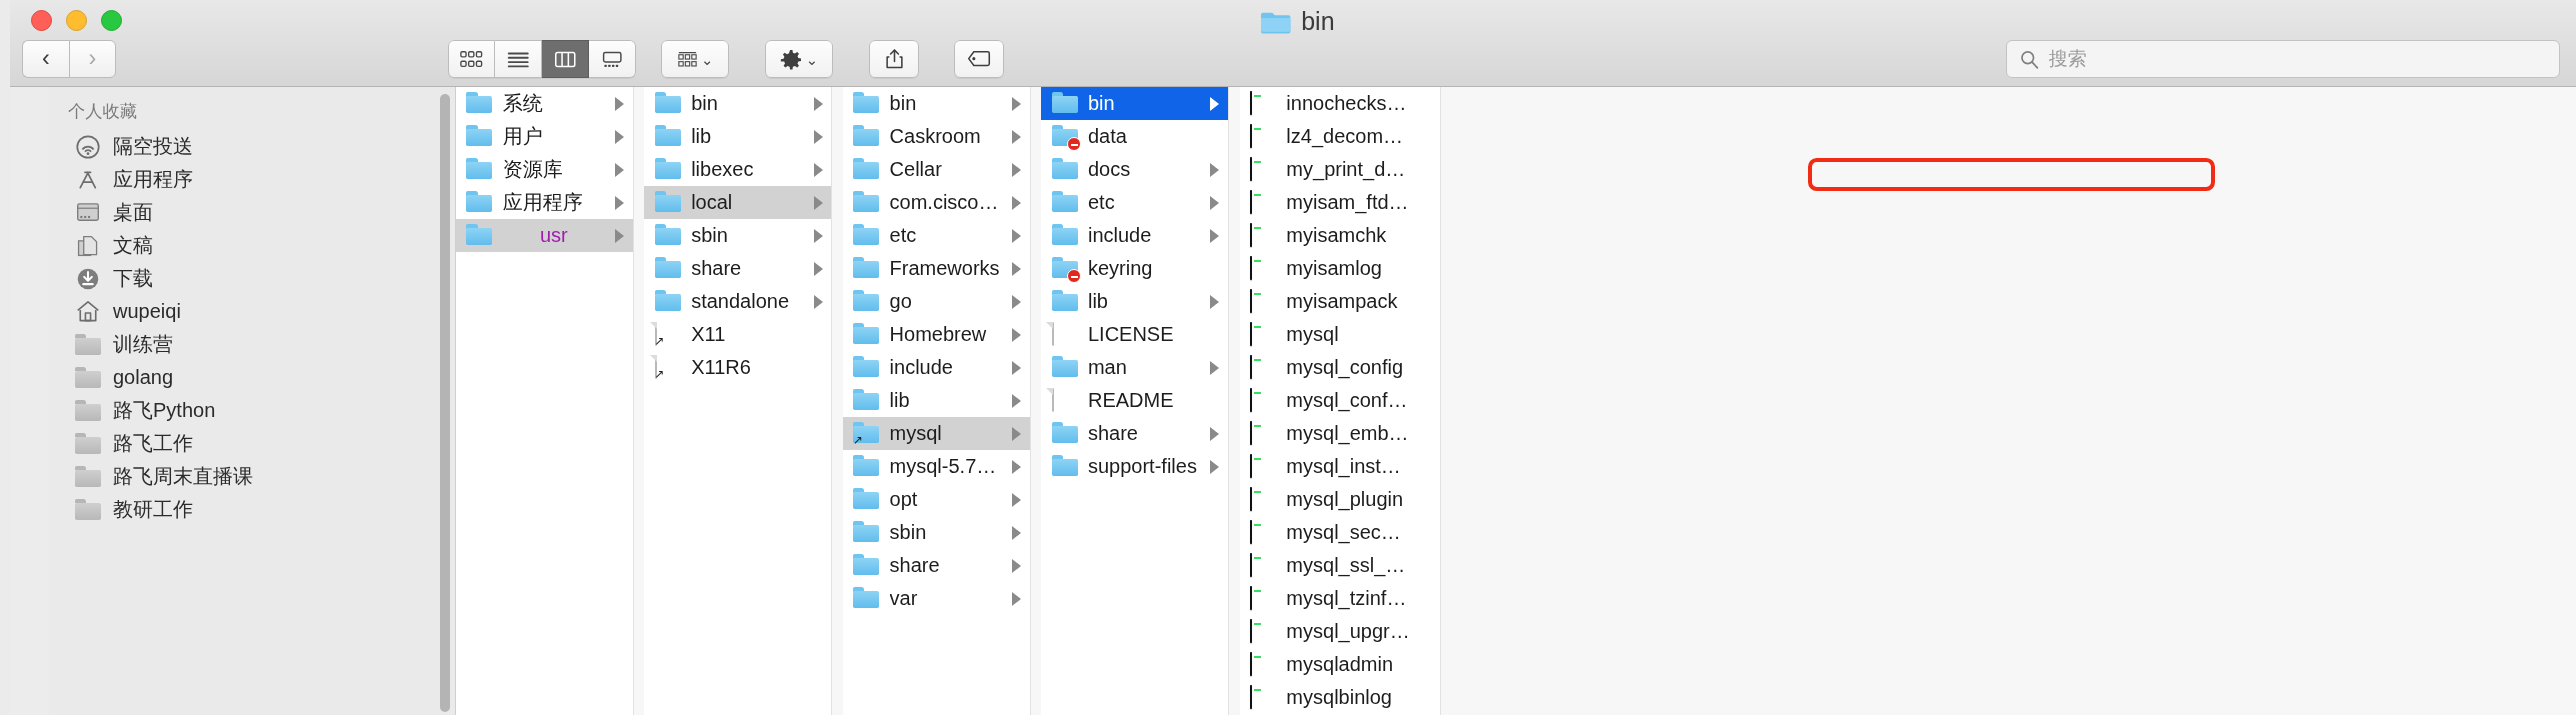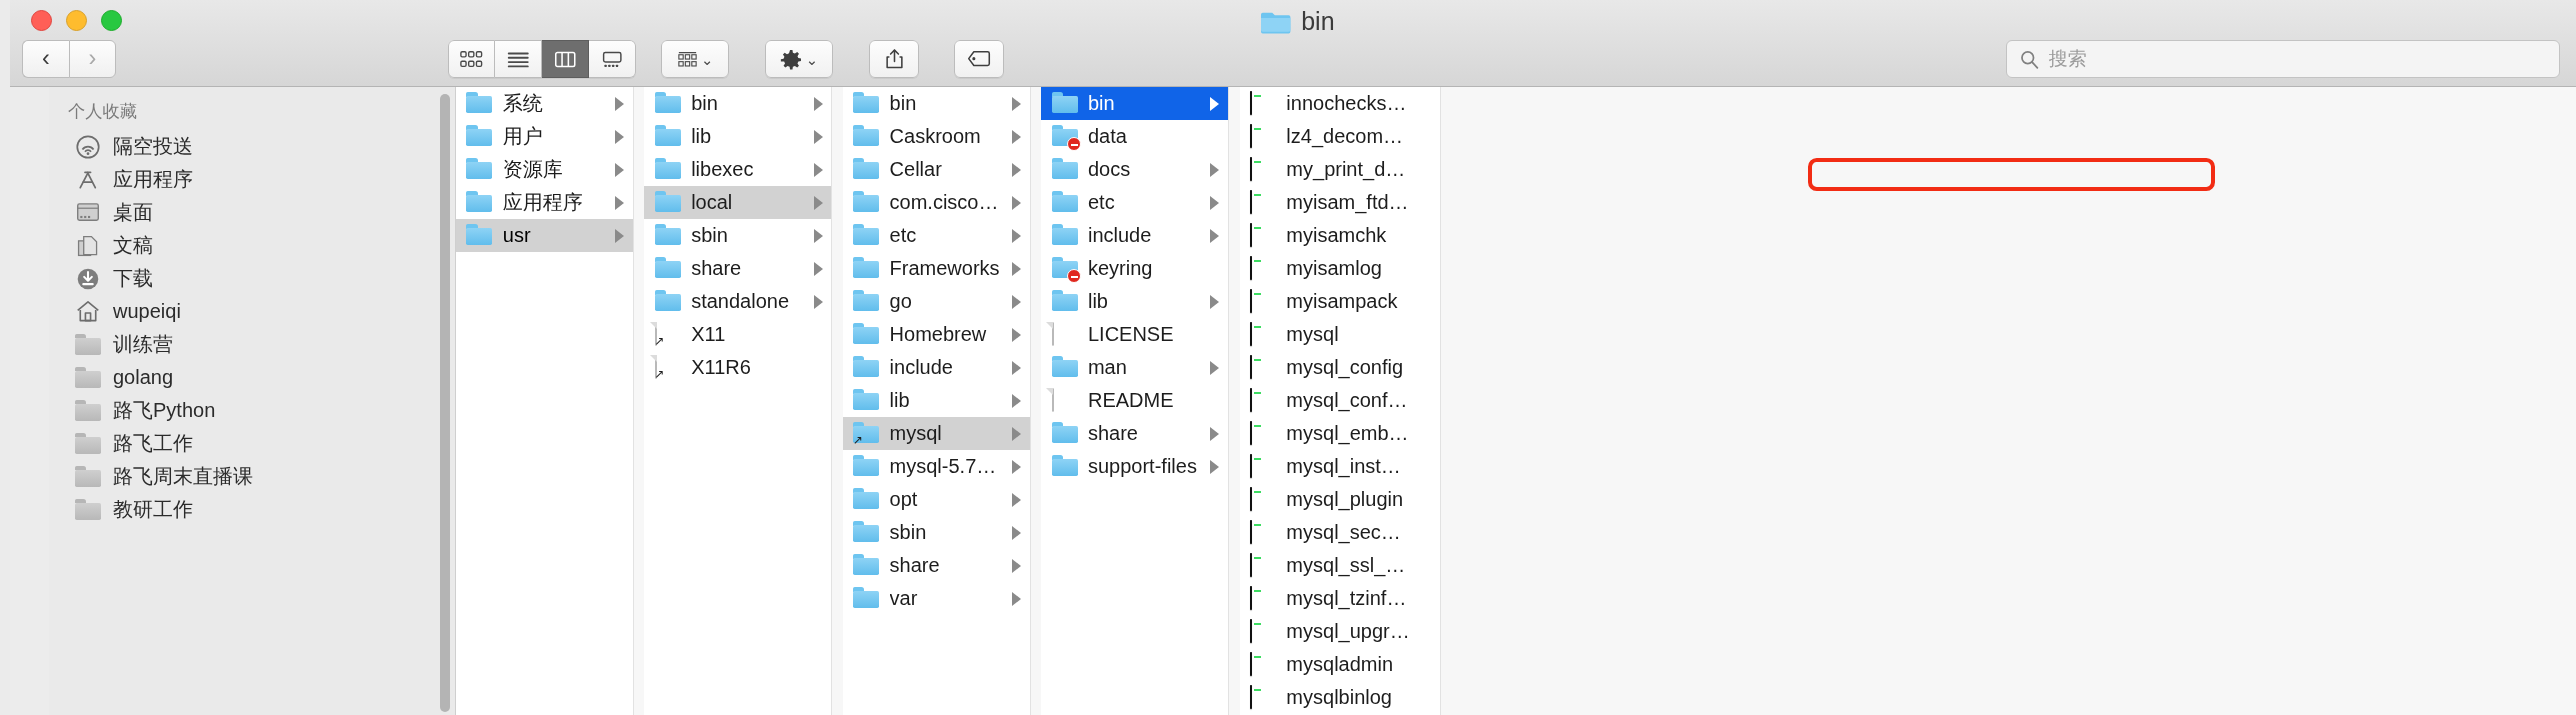--- a/index.html
+++ b/index.html
@@ -99,21 +99,21 @@
     height:629px; background:#ffffff; position:relative;
     border-right:0.9px solid #e2e2e2; flex:0 0 auto; overflow:hidden;
   }
   .colgap { flex:0 0 10.4px; background:#f7f7f7; height:629px; }
   .row {
     height:33px; display:flex; align-items:center; gap:10.4px;
     padding:0 8.7px 0 10.4px; font-size:20px; color:#1d1d1d; white-space:nowrap;
   }
   .row .nm { flex:1; overflow:hidden; text-overflow:ellipsis; }
   .row.sel-gray { background:#d2d2d2; }
-  .row.sel-gray.dim .nm { color:#000000; }
+  .row.sel-gray.dim .nm { color:#a21caf;text-align:center; }
   .row.sel-blue { background:#1064e8; color:#fff; }
   .row.sel-blue .arrow { border-left-color:#fff; }
   .arrow {
     width:0; height:0; flex:0 0 auto;
     border-top:7px solid transparent; border-bottom:7px solid transparent;
     border-left:9.5px solid #8a8a8a;
   }
   .arrow.hidden { visibility:hidden; }
   .ico { width:26px; height:22.5px; flex:0 0 26px; position:relative; }
 

